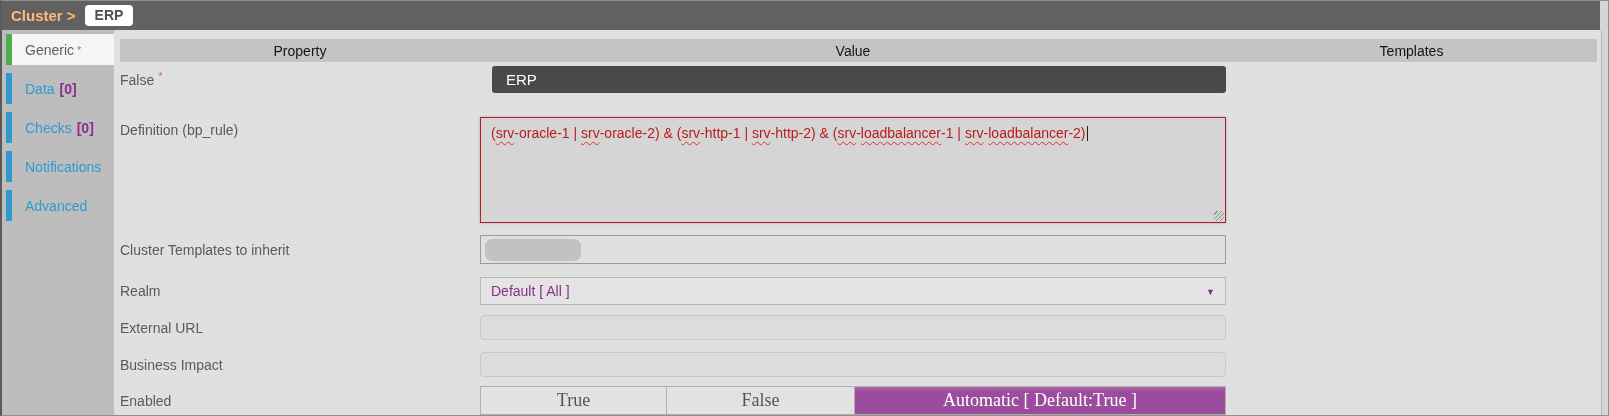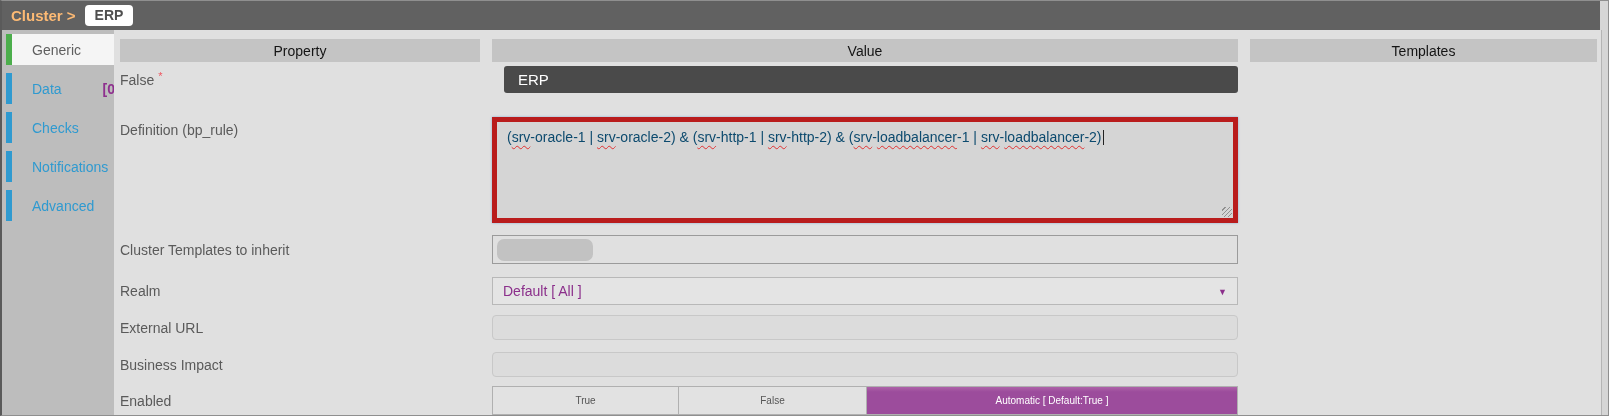--- a/index.html
+++ b/index.html
@@ -16,49 +16,49 @@
   .crumb { color:#fdba74; font-weight:bold; font-size:15px; }
   .badge {
     background:#ffffff; color:#4f4f4f; font-weight:bold; font-size:14px;
     padding:2px 10px 3px 10px; border-radius:4px; line-height:16px;
   }
   
   .body { display:flex; height:387px; }
   .sidebar { width:112px; background:#bdbdbd; padding-top:4px; flex:none; }
   .tab {
     height:31px; margin:0 0 8px 4px; display:flex; align-items:center;
-    border-left:6px solid #2f9ad0; padding-left:20px; font-size:14px; cursor:pointer;
-    color:#2f9ad0; white-space:nowrap;gap:36px;
+    border-left:6px solid #2f9ad0; padding-left:13px; font-size:14px; cursor:pointer;
+    color:#2f9ad0; white-space:nowrap;
   }
   .tab.active { border-left-color:#4cae4c; background:#f5f5f5; color:#5f5f5f; }
   .tab .count { color:#8e2f8e; font-weight:bold; margin-left:5px; }
   .tab .req { color:#ef5660; font-size:11px; vertical-align:super; margin-left:3px; }
   .main {
     flex:none; width:1488px; background:#e0e0e0; padding:9px 4px 0 6px;
     border-right:1px solid #b5b5b5;
   }
-  .frow { display:grid; grid-template-columns:360px 746px 1fr; column-gap:12px; }
+  .frow { display:grid; grid-template-columns:360px 746px 1fr; column-gap:0; }
   .hcell {
     background:#c4c4c4; height:23px; display:flex; align-items:center; justify-content:center;
     font-size:14px; color:#141414;
   }
   .lcell { display:flex; align-items:center; font-size:14px; color:#5a5a5a; }
   .lcell .req { color:#ef5660; font-size:11px; vertical-align:super; margin-left:4px; transform:translateY(-4px); }
   
   .row-name { margin-top:4px; }
   .name-input {
     margin-left:12px; height:27px; background:#4a4a4a; border-radius:3px;
     color:#ffffff; font-size:15px; line-height:27px; padding-left:14px; cursor:text;
   }
   .row-definition { margin-top:24px; }
   .row-definition .lcell { align-items:flex-start; padding-top:5px; }
   .textarea {
     position:relative; height:106px; background:#d5d5d5;
-    border:5px solid #b91c1c; box-shadow:0 0 2px rgba(90,150,210,.7);
-    font-size:14px; color:#0c4a6e; padding:7px 10px; cursor:text; overflow:hidden;
+    border:1px solid #b91c1c; box-shadow:0 0 2px rgba(90,150,210,.7);
+    font-size:14px; color:#b91c1c; padding:7px 10px; cursor:text; overflow:hidden;
   }
   .wavy {
     text-decoration-line:underline; text-decoration-style:wavy;
     text-decoration-color:#e03131; text-decoration-thickness:1px; text-underline-offset:3px;
   }
   .caret { display:inline-block; width:0; height:15px; border-left:1px solid #222; margin-left:1px; vertical-align:text-bottom; }
   .grip {
     position:absolute; right:1px; bottom:1px; width:10px; height:10px; cursor:nwse-resize;
     background:repeating-linear-gradient(135deg, transparent 0 2px, #909090 2px 3px);
   }
@@ -71,21 +71,21 @@
     display:flex; align-items:center; padding-left:10px; cursor:pointer;
     font-size:14px; color:#8b2f8b;
   }
   .select .arrow { position:absolute; right:10px; top:9px; font-size:9px; color:#8b2f8b; }
   .row-business { margin-top:12px; }
   .row-external { margin-top:10px; }
   .plain-input { height:25px; background:#dcdcdc; border:1px solid #c8c8c8; border-radius:4px; cursor:text; }
   .row-enabled { margin-top:9px; }
   .btn-group { display:flex; height:29px; border:1px solid #b0b0b0; background:#e2e2e2; }
   .btn-group button {
-    font-family:Liberation Sans, sans-serif; font-size:10px; border:none; cursor:pointer; background:transparent;
+    font-family:Liberation Serif, serif; font-size:18px; border:none; cursor:pointer; background:transparent;
     color:#555555; height:100%;
   }
   .tfbtn { flex:none; }
   .tfbtn.true { width:186px; border-right:1px solid #b0b0b0; }
   .tfbtn.false { width:188px; border-right:1px solid #b0b0b0; }
   .autobtn {
     flex:1; color:#ffffff !important;
     background:linear-gradient(180deg,#ae63a9 0%,#9c4c9c 18%,#9c4c9c 100%) !important;
   }
 </style>

